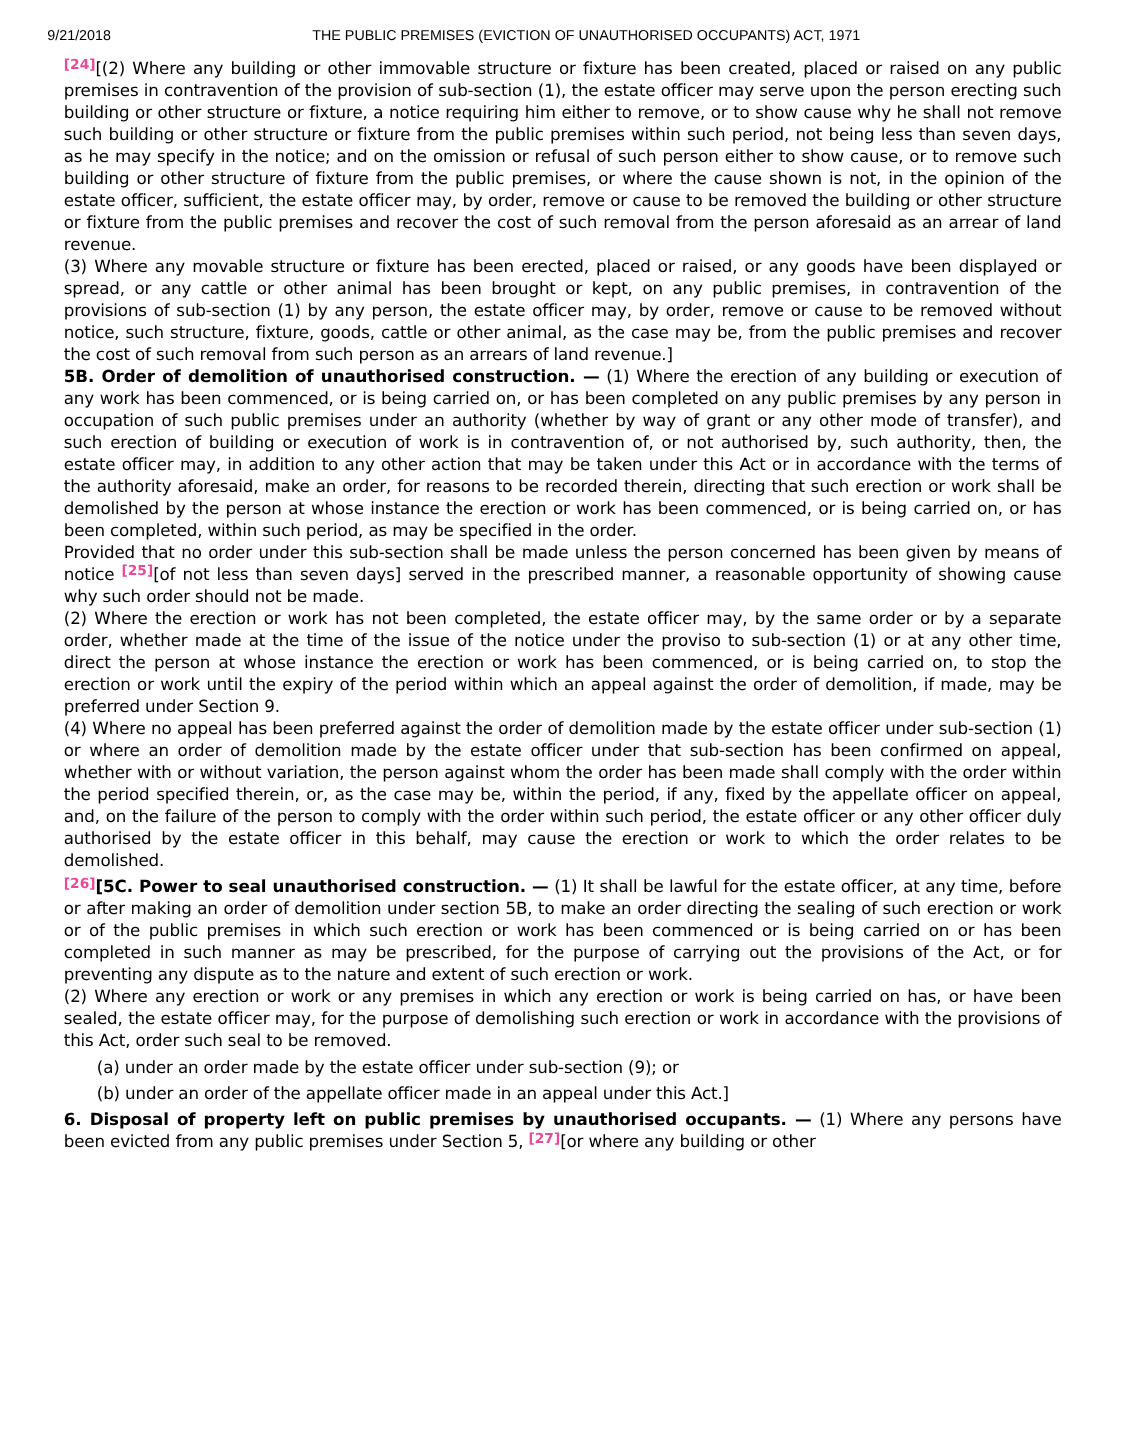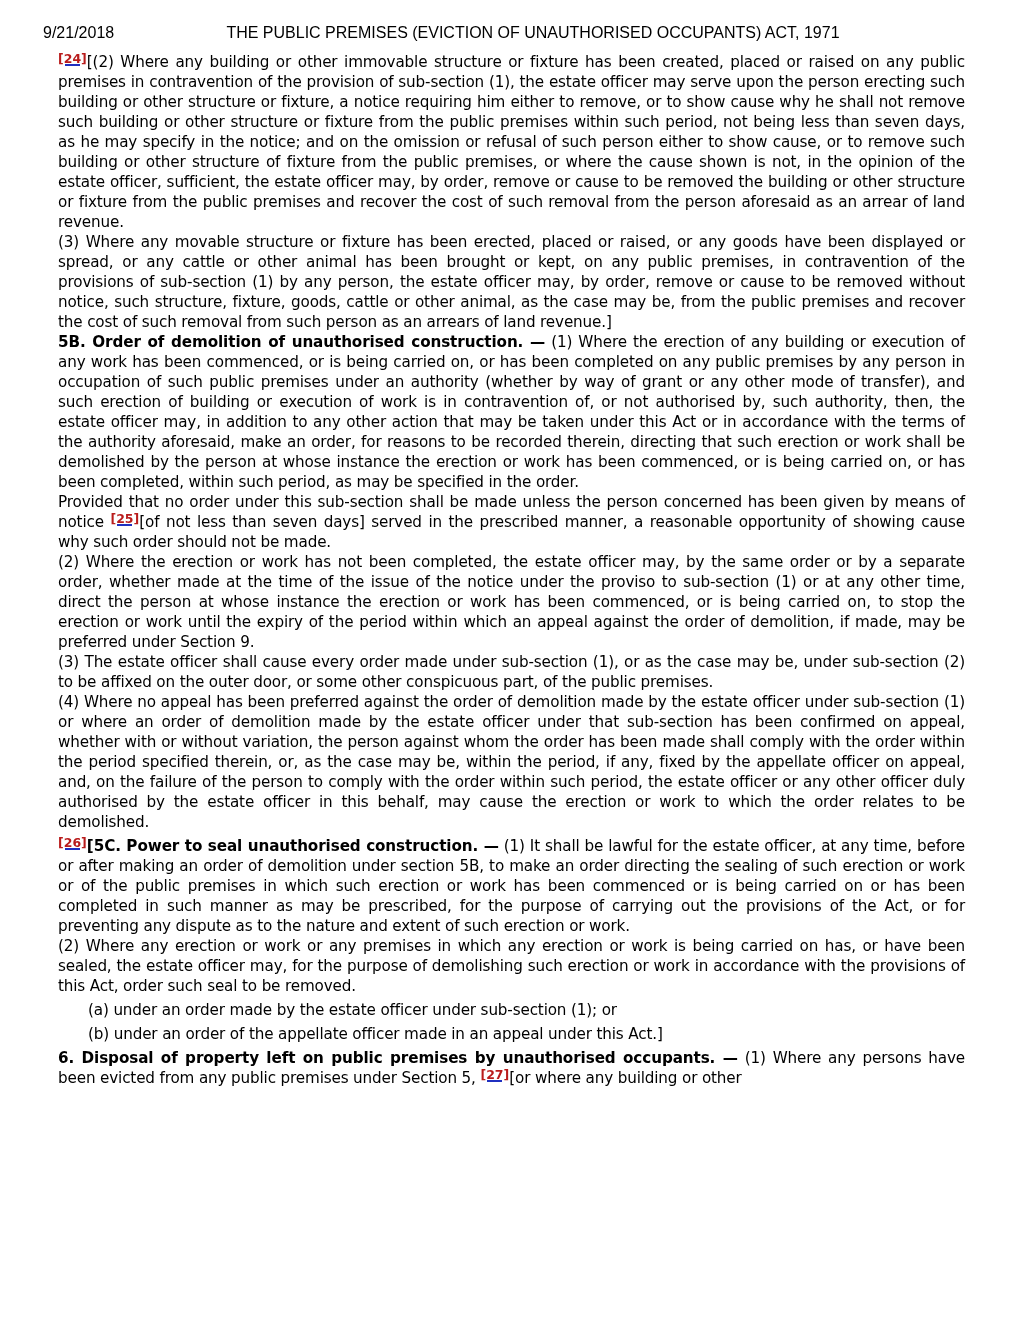--- a/index.html
+++ b/index.html
@@ -1,31 +1,31 @@
 <!DOCTYPE html>
 <html><head>
 <meta charset="utf-8">
 <style>
   html, body { margin: 0; padding: 0; background: #ffffff; }
   body { width: 1020px; height: 1320px; position: relative; overflow: hidden; color: #000; }
   .print-header {
     position: absolute; top: 24px; left: 0; width: 1020px; height: 16px;
-    font-family: "Liberation Sans", sans-serif; font-size: 16px; color: #000;
+    font-family: "Liberation Sans", sans-serif; font-size: 13px; color: #000;
   }
   .print-date { position: absolute; left: 43px; top: 0; }
   .print-title { position: absolute; left: 0; width: 1020px; top: 0; text-align: center; padding-left: 46px; box-sizing: border-box; }
   .content {
     position: absolute; top: 52px; left: 58px; width: 907px;
     font-family: "DejaVu Sans", sans-serif; font-size: 15.2px; line-height: 20px;
     text-align: justify; letter-spacing: -0.15px; word-spacing: 0px;
   }
   .content p { margin: 0; }
   .fn {
-    color: #b91c1c; font-weight: bold; font-size: 12.5px; vertical-align: top;
-    position: relative; top: -3px; text-decoration: underline; text-decoration-color: #2030c0;
+    color: #ec4899; font-weight: bold; font-size: 12.5px; vertical-align: top;
+    position: relative; top: -3px; text-decoration-color: #2030c0;
     text-decoration-thickness: 2px; cursor: pointer; letter-spacing: 0;
   }
   .sec-head { font-weight: bold; letter-spacing: -0.1px; }
   .clause { padding-left: 30px; margin-top: 4px !important; }
   .clause + .clause { margin-top: 4px !important; }
   .sec6 { margin-top: 4px !important; }
   .tall { line-height: 20px; }
   .line-extra { padding-top: 4px; }
 </style>
 </head>
@@ -41,28 +41,27 @@
   <p><a class="fn">[24]</a><span>[(2) Where any building or other immovable structure or fixture has been created, placed or raised on any public premises in contravention of the provision of sub-section (1), the estate officer may serve upon the person erecting such building or other structure or fixture, a notice requiring him either to remove, or to show cause why he shall not remove such building or other structure or fixture from the public premises within such period, not being less than seven days, as he may specify in the notice; and on the  omission or refusal of such person either to show cause, or to remove such building or other structure of fixture from the public premises, or where the cause shown is not, in the opinion of the estate officer, sufficient, the estate officer may, by order, remove or  cause to be removed the building or other structure or fixture from the public premises and recover the cost of such removal from the person aforesaid as an arrear of land revenue.</span></p>
 
   <p>(3) Where any movable structure or fixture has been erected, placed or raised, or any goods have been displayed or spread, or any cattle or other animal has been brought or kept, on any public premises, in contravention of the provisions of sub-section (1) by any person, the estate officer may, by order, remove or cause to be removed without notice, such structure, fixture, goods, cattle or other animal, as the case may be, from the public premises and recover the cost of such removal from such person as an arrears of land revenue.]</p>
 
   <p><span class="sec-head">5B. Order of demolition of unauthorised construction. —</span><span> (1) Where the erection of any building or execution of any work has been commenced, or is being carried on, or has been completed on any public premises by any person in occupation of such public premises under an authority (whether by way of grant or any other mode of transfer), and such erection of building or execution of work is in contravention of, or not authorised by, such authority, then, the estate officer may, in addition to any other action that may be taken under this Act or in accordance with the terms of the authority aforesaid, make an order, for reasons to be recorded therein, directing that such erection or work shall be demolished by the person at whose instance the erection or work has been commenced, or is being carried on, or has been completed, within such period, as may be specified in the order.</span></p>
 
   <p class="tall"><span>Provided that no order under this sub-section shall be made unless the person concerned has been given by means of notice </span><a class="fn">[25]</a><span>[of not less than seven days] served in the prescribed manner, a reasonable opportunity of showing cause why such order should not be made.</span></p>
 
   <p>(2) Where the erection or work has not been completed, the estate officer may, by the same order or by a separate order, whether made at the time of the issue of the notice under the proviso to sub-section (1) or at any other time, direct the person at whose instance the erection or work has been commenced, or is being carried on, to stop the erection or work until the expiry of the period within which an appeal against the order of demolition, if made, may be preferred under Section 9.</p>
 
-  <p>(3) The estate officer shall cause every order made under sub-section (1), or as the case may be, under sub-section (2) to be affixed on the outer door, or some other conspicuous part, of the public premises.</p>
 
   <p>(4) Where no appeal has been preferred against the order of demolition made by the estate officer under sub-section (1) or where an order of demolition made by the estate officer under that sub-section has been confirmed on appeal, whether with or without variation, the person against whom the order has been made shall comply with the order within the period specified therein, or, as the case may be, within the period, if any, fixed by the appellate officer on appeal, and, on the failure of the person to comply with the order within such period, the estate officer or any other officer duly authorised by the estate officer in this behalf, may cause the erection or work to which the order relates to be demolished.</p>
 
 
   <p class="line-extra"><a class="fn">[26]</a><span class="sec-head">[5C. Power to seal unauthorised construction. —</span><span> (1) It shall be lawful for the estate officer, at any time, before or after making an order of demolition under section 5B, to make an order directing the sealing of such erection or work or of the public premises in which such erection or work has been commenced or is being carried on or has been completed in such manner as may be prescribed, for the purpose of carrying out the provisions of the Act, or for preventing any dispute as to the nature and extent of such erection or work.</span></p>
 
   <p>(2) Where any erection or work or any premises in which any erection or work is being carried on has, or have been sealed, the estate officer may, for the purpose of demolishing such erection or work in accordance with the provisions of this Act, order such seal to be removed.</p>
 
 
-  <p class="clause">(a)  under an order made by the estate officer under sub-section (1); or</p>
+  <p class="clause">(a)  under an order made by the estate officer under sub-section (9); or</p>
   <p class="clause">(b)  under an order of the appellate officer made in an appeal under this Act.]</p>
 
   <p class="sec6"><span class="sec-head">6. Disposal of property left on public premises by unauthorised occupants. —</span><span> (1) Where any persons have been evicted from any public premises under Section 5, </span><a class="fn">[27]</a><span>[or where any building or other</span></p>
 
 </div>
 
 </body></html>

